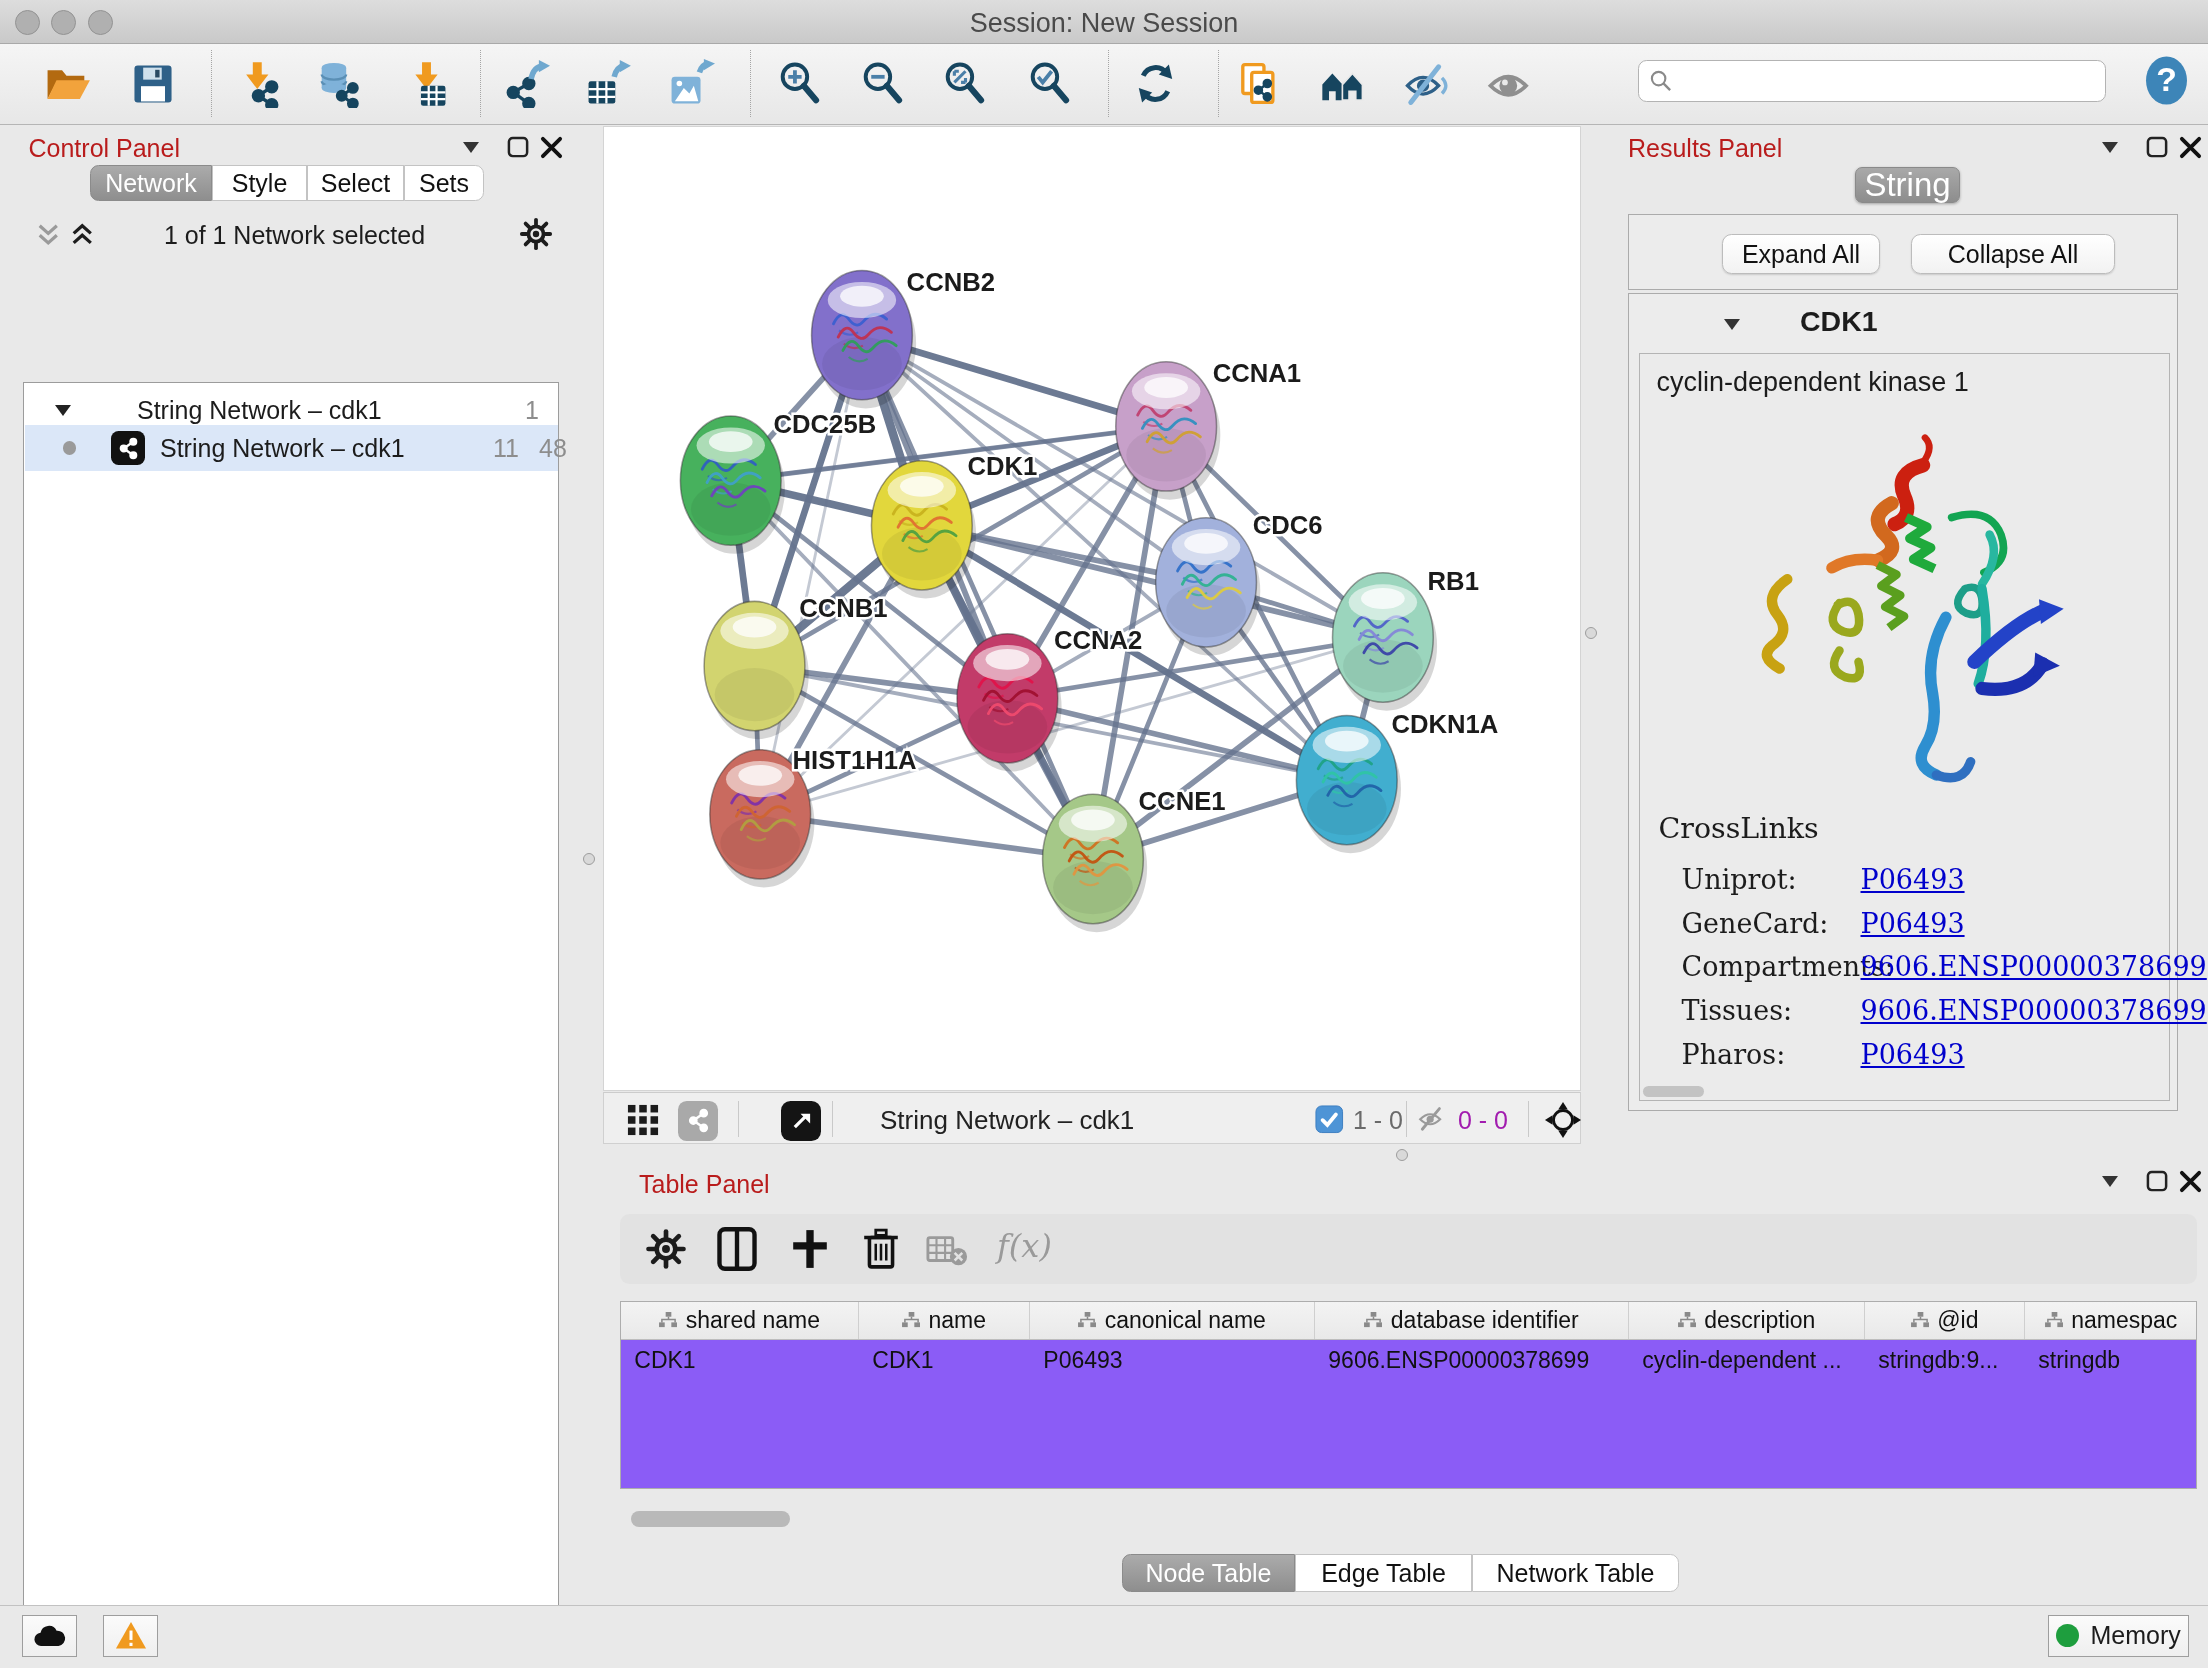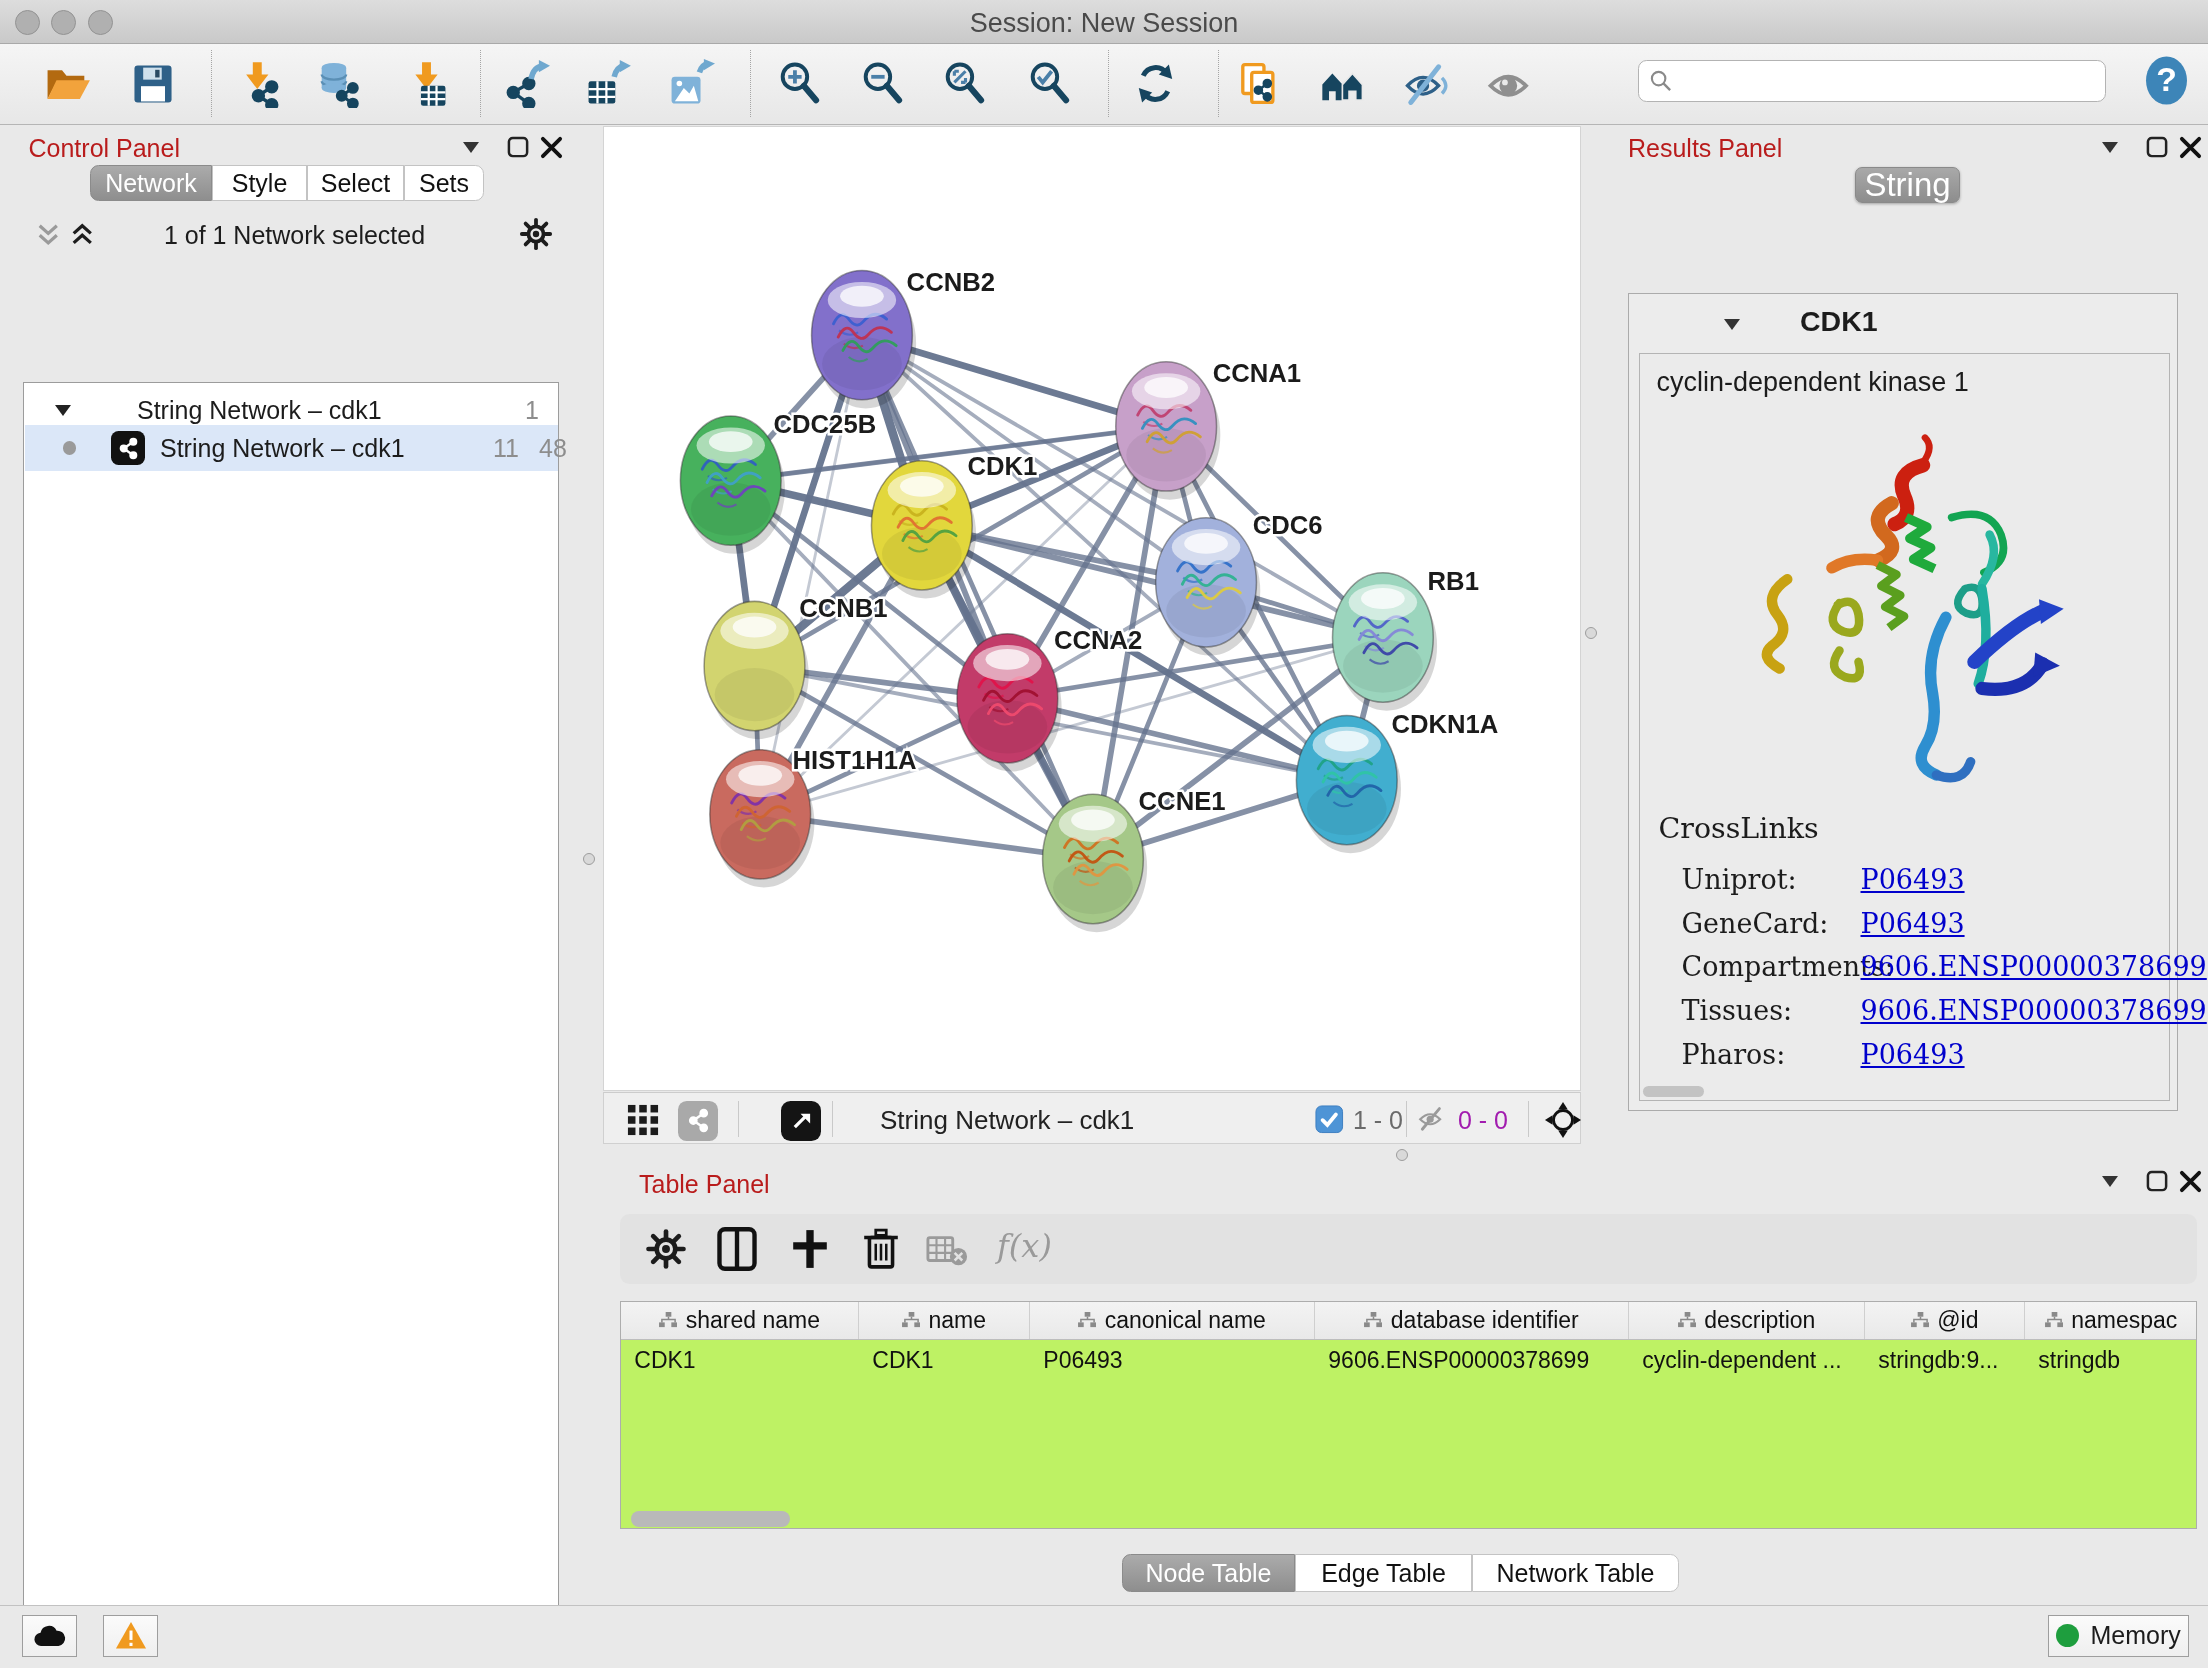--- a/index.html
+++ b/index.html
@@ -47,21 +47,21 @@
   .wbtn { background:linear-gradient(#ffffff,#f2f2f2); border:1px solid #bcbcbc; border-radius:9.5px;
     font-size:25px; display:flex; align-items:center; justify-content:center; color:#111; box-shadow:0 1px 1.9px rgba(0,0,0,.15); }
   .stringtab { background:linear-gradient(#a9a9a9,#8d8d8d); color:#fff; border:1px solid #8a8a8a; border-radius:7px;
     font-size:33px; display:flex; align-items:center; justify-content:center; box-shadow:0 1px 2.9px rgba(0,0,0,.3); }
   .serif { font-family:"DejaVu Serif", serif; }
   .xlink { color:#0000cc; text-decoration:underline; }
   .xl-row { position:absolute; font-size:27px; }
 
   
   .tpbar { left:620px; top:1214px; width:1577px; height:70px; background:#e2e2e2; border-radius:9.5px; }
-  .tablewrap { left:620px; top:1301px; width:1577px; height:228px; background:#bef264; border:1px solid #adadad; overflow:hidden; }
+  .tablewrap { left:620px; top:1301px; width:1577px; height:188px; background:#8b5cf6; border:1px solid #adadad; overflow:hidden; }
   .thead { display:flex; height:38px; background:linear-gradient(#f3f3f3,#e9e9e9); border-bottom:1px solid #bdbdbd; }
   .th { display:flex; align-items:center; justify-content:center; gap:7.6px; font-size:23px; color:#111;
         border-right:1px solid #cfcfcf; overflow:hidden; white-space:nowrap; flex:none; }
   .trow { display:flex; height:40px; }
   .td { font-size:23px; color:#111; padding-left:13.3px; display:flex; align-items:center; overflow:hidden; white-space:nowrap; flex:none; }
   .hscroll { left:631px; top:1511px; width:159px; height:16px; border-radius:8.6px; background:#b9b9b9; }
   .btab { height:38px; display:inline-flex; align-items:center; justify-content:center; font-size:25px;
     background:#ffffff; border:1px solid #c4c4c4; color:#111; }
   .btab.sel { background:linear-gradient(#ababab,#8e8e8e); color:#fff; border-color:#8b8b8b; }
 
@@ -595,20 +595,24 @@
     <span class="abs hdr-caret" style="left:508px;top:17px"></span>
     <svg class="abs" style="left:552px;top:10.5px" width="23" height="23" viewBox="0 0 24 24">
       <rect x="2" y="2" width="19" height="19" rx="4" fill="none" stroke="#222" stroke-width="2.6"></rect>
       </svg>
     <svg class="abs" style="left:585px;top:10.5px" width="23" height="23" viewBox="0 0 24 24">
       <path d="M3 3 L21 21 M21 3 L3 21" stroke="#111" stroke-width="4" stroke-linecap="round"></path>
       </svg>
 
     <div class="abs stringtab" style="left:261px;top:42px;width:105px;height:36px">String</div>
 
+    <div class="abs rbox" style="left:34px;top:89px;width:550px;height:76px">
+      <div class="wbtn abs" style="left:93px;top:19px;width:158px;height:40px">Expand All</div>
+      <div class="wbtn abs" style="left:282px;top:19px;width:204px;height:40px">Collapse All</div>
+    </div>
 
     <div class="abs rbox" style="left:34px;top:168px;width:550px;height:818px">
       <span class="abs hdr-caret" style="left:95px;top:25px"></span>
       <div class="abs" style="left:171px;top:11.4px;font-size:28.5px;font-weight:bold">CDK1</div>
 
       <div class="abs" style="left:9.5px;top:59px;width:531px;height:748px;border:1px solid #b4b4b4;background:#ebebeb">
         <div class="abs" style="left:17px;top:13.3px;font-size:27px">cyclin-dependent kinase 1</div>
 
         <svg class="abs" style="left:57px;top:59px" width="380" height="380" viewBox="0 0 400 400">
           <path d="M238 52 q12 -16 2 -26" fill="none" stroke="#cc2010" stroke-width="7" stroke-linecap="round"></path>

